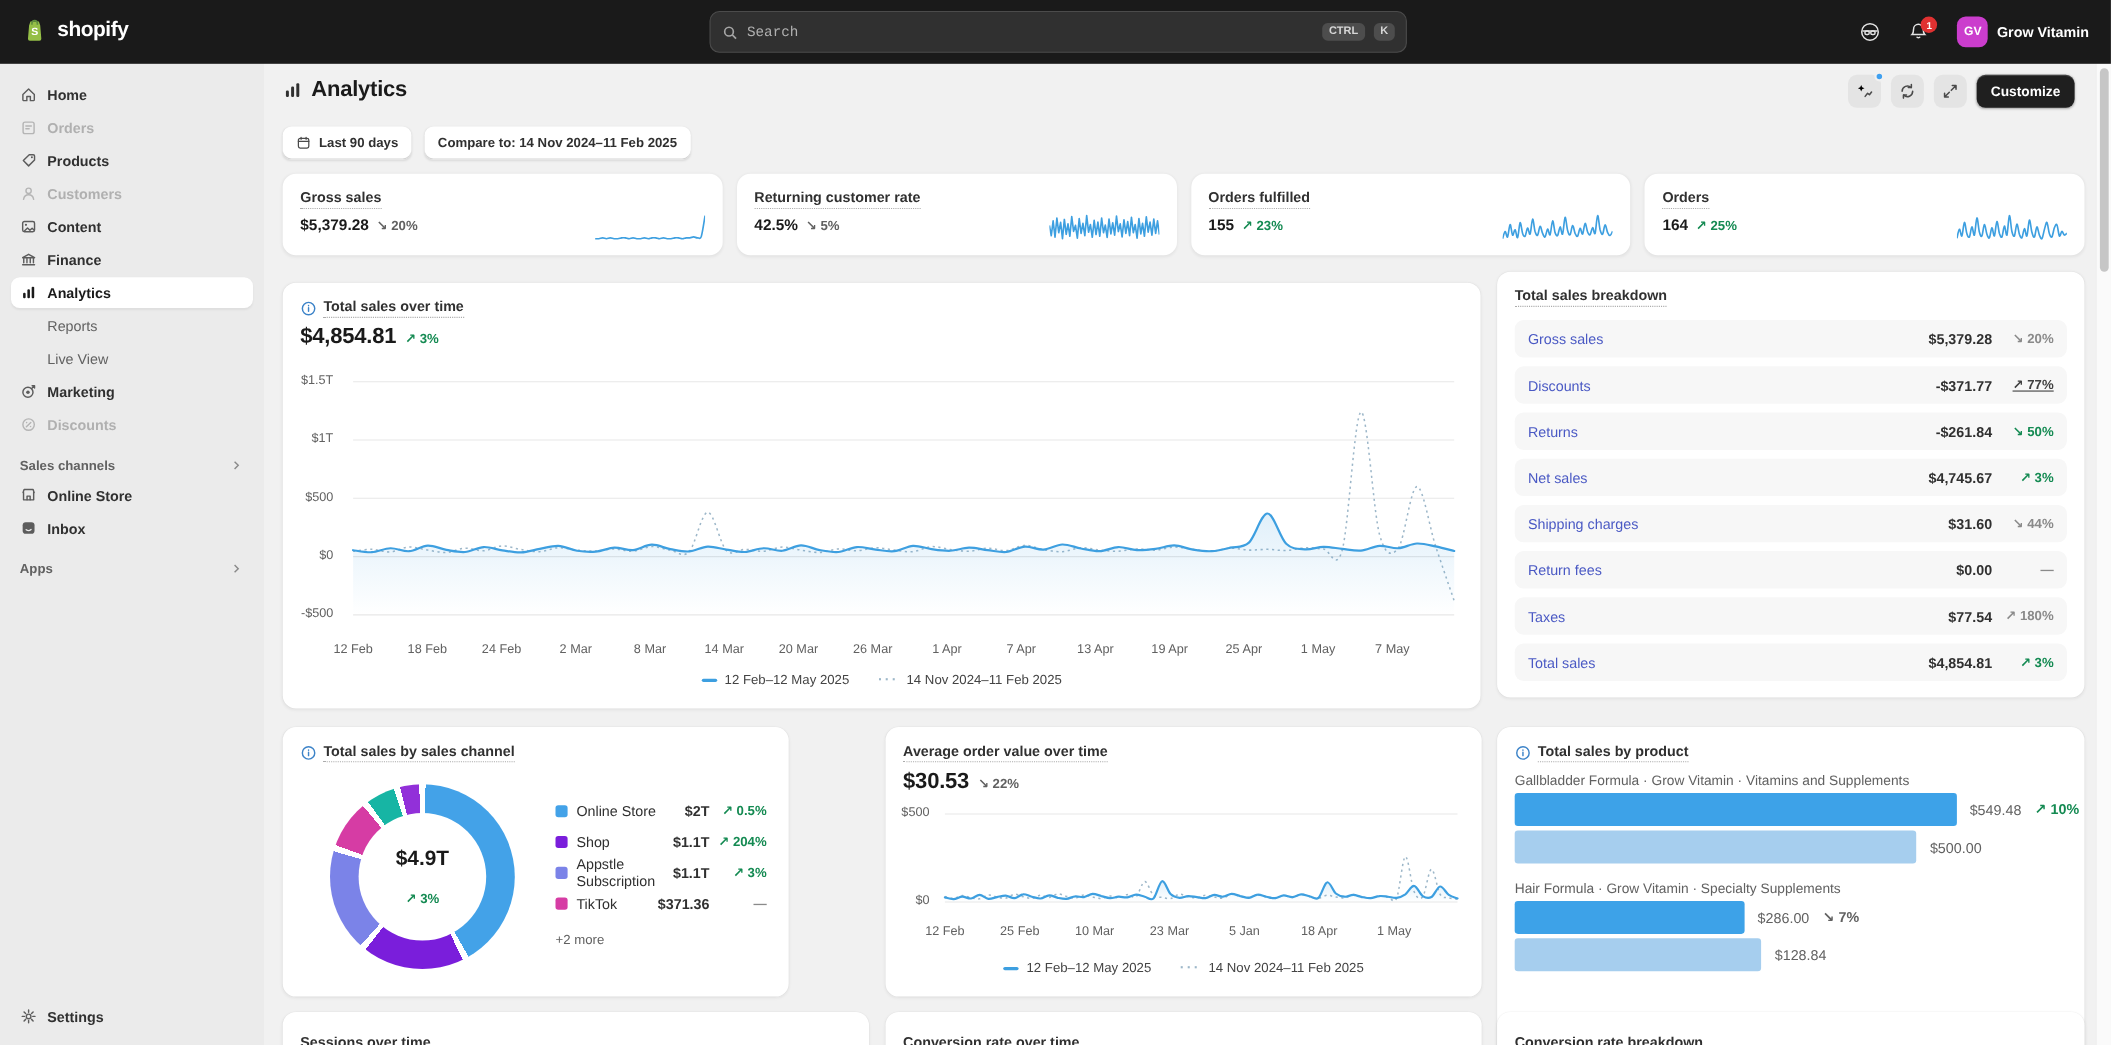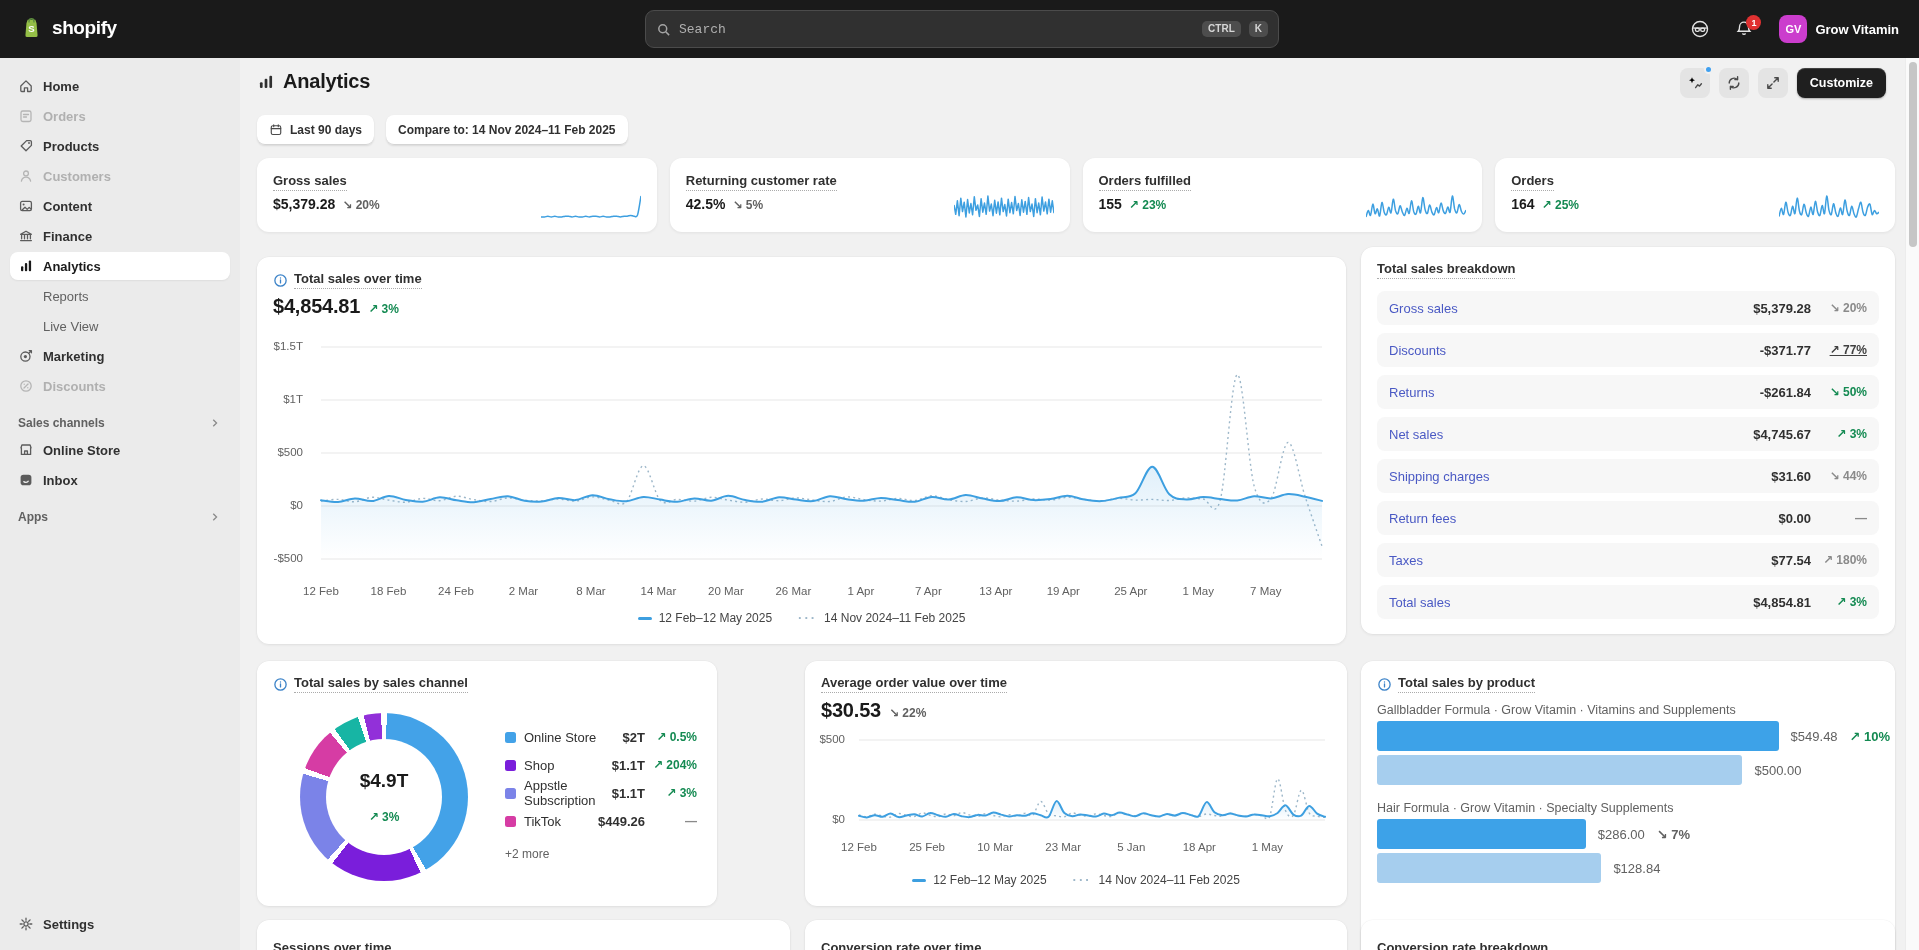--- a/index.html
+++ b/index.html
@@ -531,21 +531,21 @@
           </div>
           <div class="cl-row">
             <span class="cl-swatch" style="background: rgb(123, 131, 232);"></span>
             <span class="cl-label">Appstle Subscription</span>
             <span class="cl-value">$1.1T</span>
             <span class="cl-delta" style="color: rgb(20, 138, 82);">↗ 3%</span>
           </div>
           <div class="cl-row">
             <span class="cl-swatch" style="background: rgb(214, 60, 164);"></span>
             <span class="cl-label">TikTok</span>
-            <span class="cl-value">$449.26</span>
+            <span class="cl-value">$371.36</span>
             <span class="cl-delta" style="color: rgb(138, 138, 138);">—</span>
           </div>
         </div>
       <span class="more-link">+2 more</span>
     </div>
 
     <div class="card" style="left:565px;top:603px;width:542px;height:245px;">
       <div class="title-row">
         <span class="card-title dotted">Average order value over time</span>
       </div>

